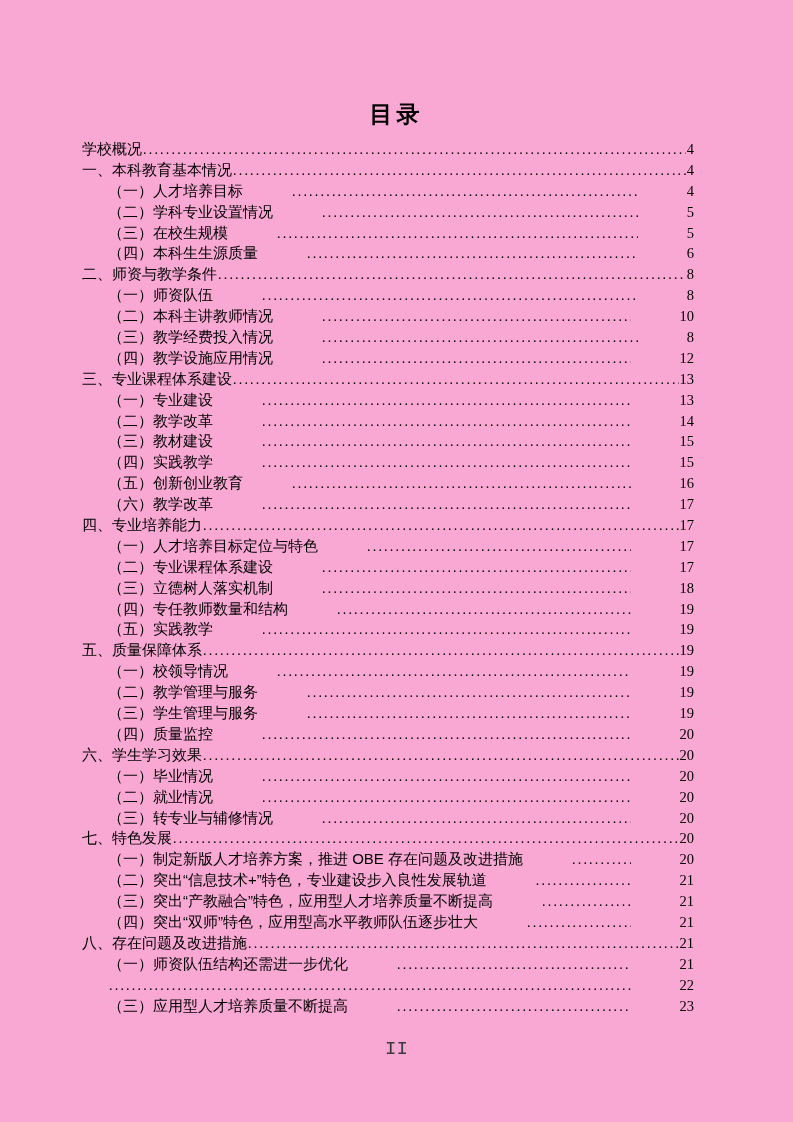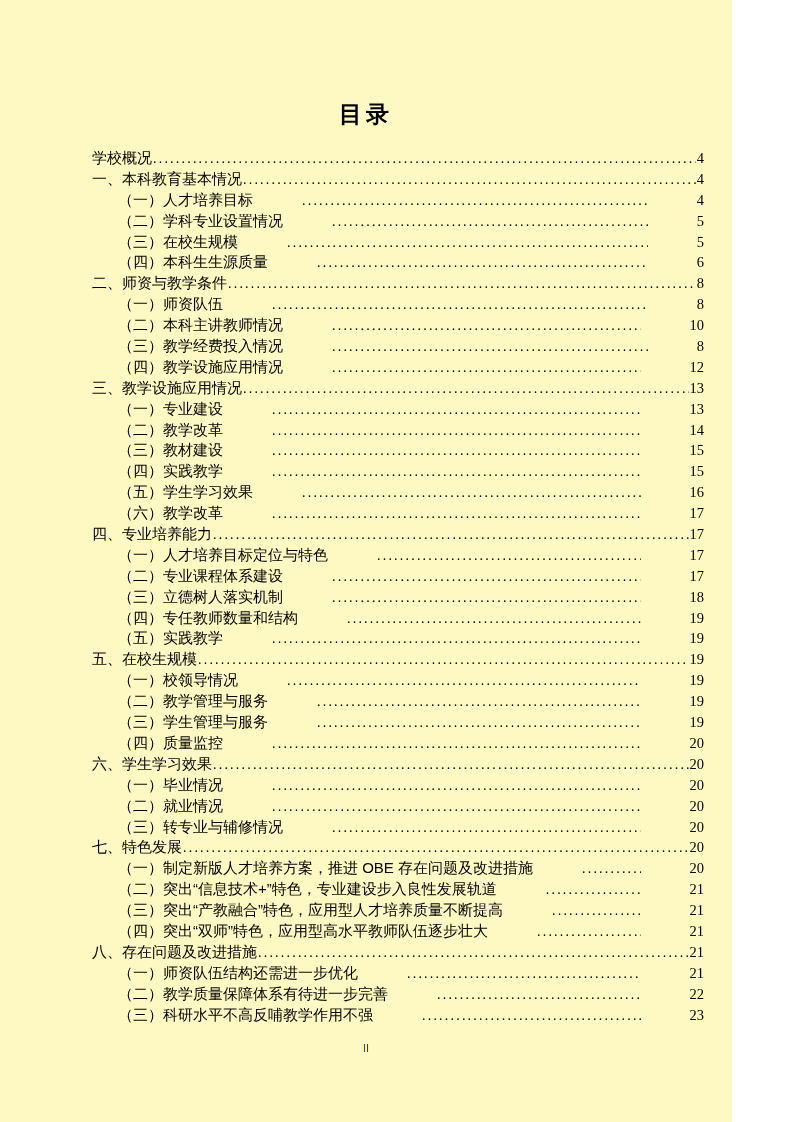--- a/index.html
+++ b/index.html
@@ -1,23 +1,23 @@
 <!DOCTYPE html>
 <html><head>
 <meta charset="utf-8">
 <style>
   * { margin: 0; padding: 0; box-sizing: border-box; }
   html, body { background: #ffffff; }
   body { width: 793px; }
 
   .page {
     position: relative;
-    width: 732px;
+    width: 793px;
     height: 1122px;
-    background: #fef9c3;
+    background: #f9a8d4;
     color: #000000;
     font-family: "Liberation Sans", sans-serif;
     overflow: hidden;
   }
 
   .toc-title {
     position: absolute;
     top: 99px;
     left: 0;
     width: 100%;
@@ -25,23 +25,22 @@
     font-size: 23px;
     font-weight: 700;
     letter-spacing: 4px;
     color: #000000;
     font-family: "Liberation Sans", sans-serif;
   }
 
   .toc {
     position: absolute;
     top: 139px;
-    left: 92px;
+    left: 82px;
     width: 612px;
-    margin-top: 9px;
   }
 
   .toc-row {
     display: flex;
     align-items: baseline;
     height: 20.9px;
     line-height: 20.9px;
     font-size: 15px;
     white-space: nowrap;
     color: #000000;
@@ -75,22 +74,22 @@
   }
 
   .page-footer {
     position: absolute;
     top: 1038px;
     left: 0;
     width: 100%;
     text-align: center;
   }
   .page-footer span {
-    font-family: Liberation Sans, sans-serif;
-    font-size: 11px;
+    font-family: Liberation Mono, monospace;
+    font-size: 19px;
     color: #3a3a3a;
   }
 </style>
 </head>
 <body>
 
 <div class="page">
   <h1 class="toc-title">目录</h1>
 
   <nav class="toc" id="toc-list">
@@ -143,21 +142,21 @@
         <span class="toc-label">（三）教学经费投入情况</span>
         <span class="toc-dots"></span>
         <span class="toc-page">8</span>
       </div>
       <div class="toc-row level-2">
         <span class="toc-label">（四）教学设施应用情况</span>
         <span class="toc-dots"></span>
         <span class="toc-page">12</span>
       </div>
       <div class="toc-row level-1">
-        <span class="toc-label">三、教学设施应用情况</span>
+        <span class="toc-label">三、专业课程体系建设</span>
         <span class="toc-dots"></span>
         <span class="toc-page">13</span>
       </div>
       <div class="toc-row level-2">
         <span class="toc-label">（一）专业建设</span>
         <span class="toc-dots"></span>
         <span class="toc-page">13</span>
       </div>
       <div class="toc-row level-2">
         <span class="toc-label">（二）教学改革</span>
@@ -168,21 +167,21 @@
         <span class="toc-label">（三）教材建设</span>
         <span class="toc-dots"></span>
         <span class="toc-page">15</span>
       </div>
       <div class="toc-row level-2">
         <span class="toc-label">（四）实践教学</span>
         <span class="toc-dots"></span>
         <span class="toc-page">15</span>
       </div>
       <div class="toc-row level-2">
-        <span class="toc-label">（五）学生学习效果</span>
+        <span class="toc-label">（五）创新创业教育</span>
         <span class="toc-dots"></span>
         <span class="toc-page">16</span>
       </div>
       <div class="toc-row level-2">
         <span class="toc-label">（六）教学改革</span>
         <span class="toc-dots"></span>
         <span class="toc-page">17</span>
       </div>
       <div class="toc-row level-1">
         <span class="toc-label">四、专业培养能力</span>
@@ -208,21 +207,21 @@
         <span class="toc-label">（四）专任教师数量和结构</span>
         <span class="toc-dots"></span>
         <span class="toc-page">19</span>
       </div>
       <div class="toc-row level-2">
         <span class="toc-label">（五）实践教学</span>
         <span class="toc-dots"></span>
         <span class="toc-page">19</span>
       </div>
       <div class="toc-row level-1">
-        <span class="toc-label">五、在校生规模</span>
+        <span class="toc-label">五、质量保障体系</span>
         <span class="toc-dots"></span>
         <span class="toc-page">19</span>
       </div>
       <div class="toc-row level-2">
         <span class="toc-label">（一）校领导情况</span>
         <span class="toc-dots"></span>
         <span class="toc-page">19</span>
       </div>
       <div class="toc-row level-2">
         <span class="toc-label">（二）教学管理与服务</span>
@@ -288,26 +287,25 @@
         <span class="toc-label">八、存在问题及改进措施</span>
         <span class="toc-dots"></span>
         <span class="toc-page">21</span>
       </div>
       <div class="toc-row level-2">
         <span class="toc-label">（一）师资队伍结构还需进一步优化</span>
         <span class="toc-dots"></span>
         <span class="toc-page">21</span>
       </div>
       <div class="toc-row level-2">
-        <span class="toc-label">（二）教学质量保障体系有待进一步完善</span>
         <span class="toc-dots"></span>
         <span class="toc-page">22</span>
       </div>
       <div class="toc-row level-2">
-        <span class="toc-label">（三）科研水平不高反哺教学作用不强</span>
+        <span class="toc-label">（三）应用型人才培养质量不断提高</span>
         <span class="toc-dots"></span>
         <span class="toc-page">23</span>
       </div>
     </nav>
 
   <div class="page-footer">
     <span>II</span>
   </div>
 </div>
 

